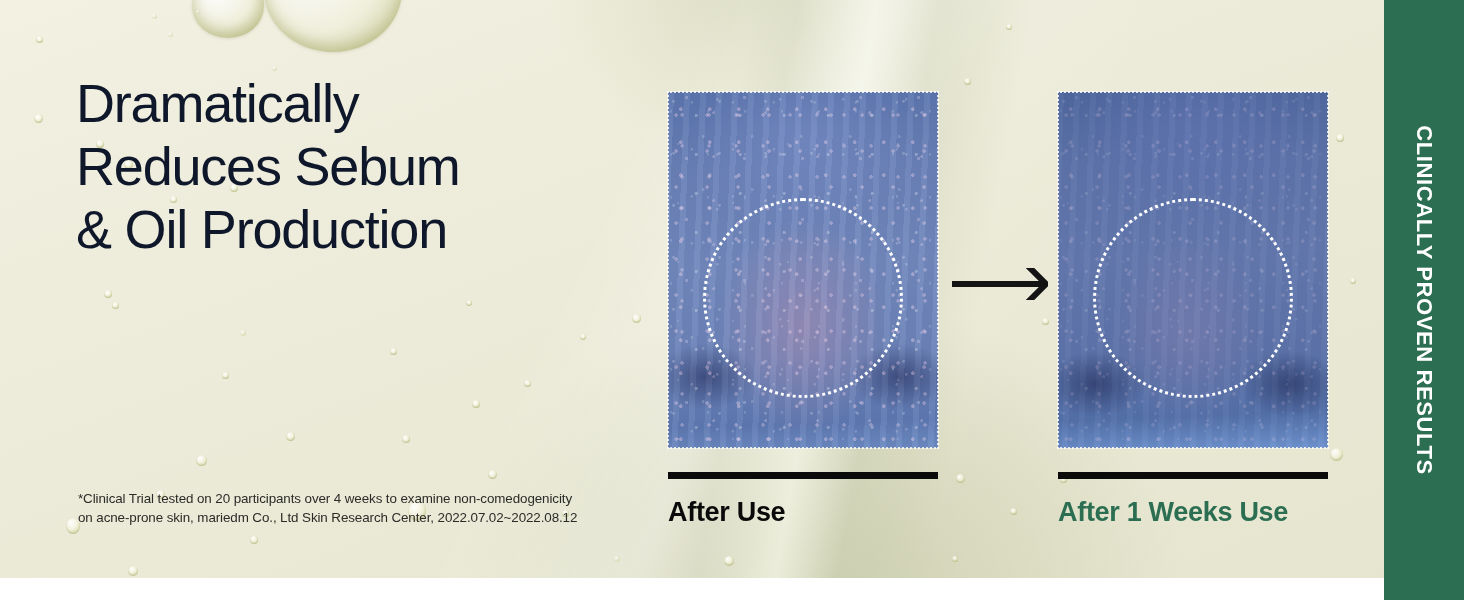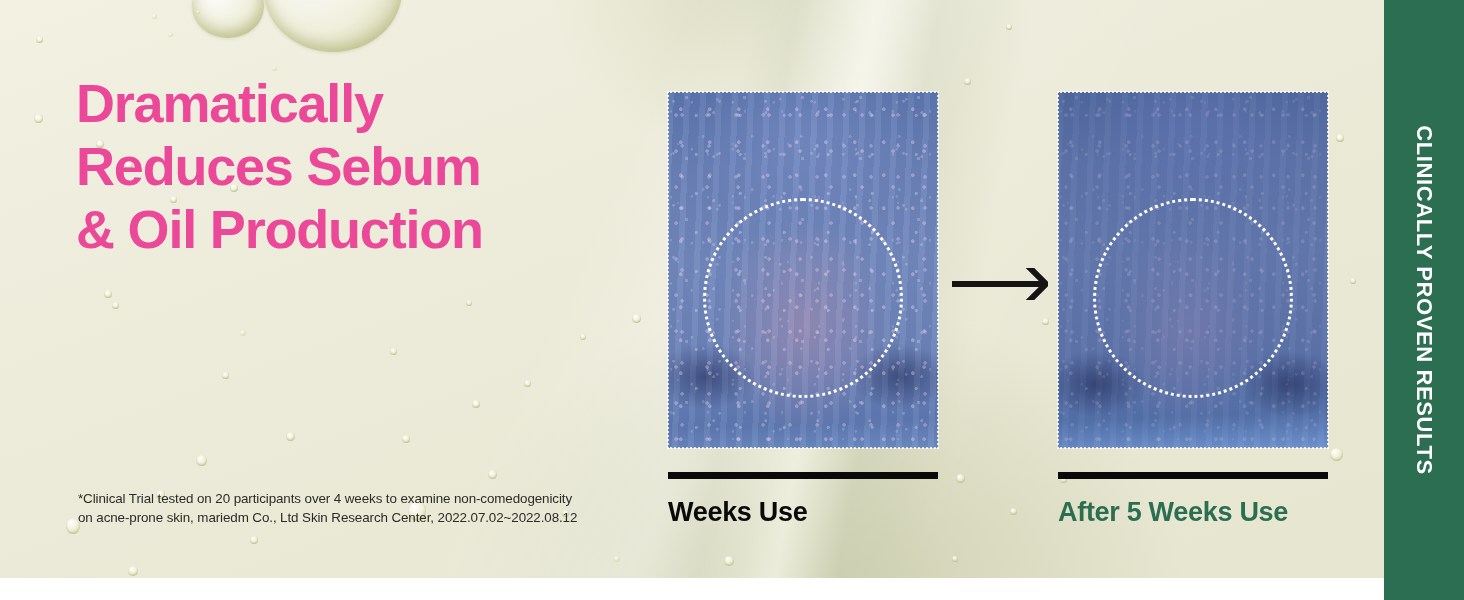--- a/index.html
+++ b/index.html
@@ -69,23 +69,23 @@
     box-shadow: inset 0 -1px 2px rgba(160,164,100,0.55);
   }
   .bub.tiny { background: radial-gradient(circle at 35% 30%, rgba(255,255,255,0.8), rgba(205,208,155,0.55) 70%, rgba(186,190,132,0.5) 100%); box-shadow:none; }
 
   
   .headline {
     position:absolute; left:76px; top:72px;
     width: 600px;
     font-size: 54px;
     line-height: 1.165;
-    font-weight: 700;
+    font-weight: 400;
     letter-spacing: -1.2px;
-    color:#ec4899;
+    color:#0f172a;
     white-space: pre-line;
   }
 
   
   .footnote {
     position:absolute; left:78px; top:489px;
     width: 560px;
     font-size: 13.4px;
     line-height: 1.42;
     color:#2b2b28;
@@ -277,23 +277,23 @@
 
   <div class="photo photo-after">
     <div class="streaks" style="opacity:.6"></div>
     <div class="speck"></div>
     <div class="dot-circle"></div>
   </div>
 
   <div class="rule rule-before"></div>
   <div class="rule rule-after"></div>
 
-  <div class="caption cap-before">Weeks Use</div>
-
-  <div class="caption cap-after">After 5 Weeks Use</div>
+  <div class="caption cap-before">After Use</div>
+
+  <div class="caption cap-after">After 1 Weeks Use</div>
 
   <div class="sidebar">
     <div class="sidebar-label">CLINICALLY PROVEN RESULTS</div>
   </div>
 
   <div class="bottom-white"></div>
 
 </div>
 
 </body></html>

